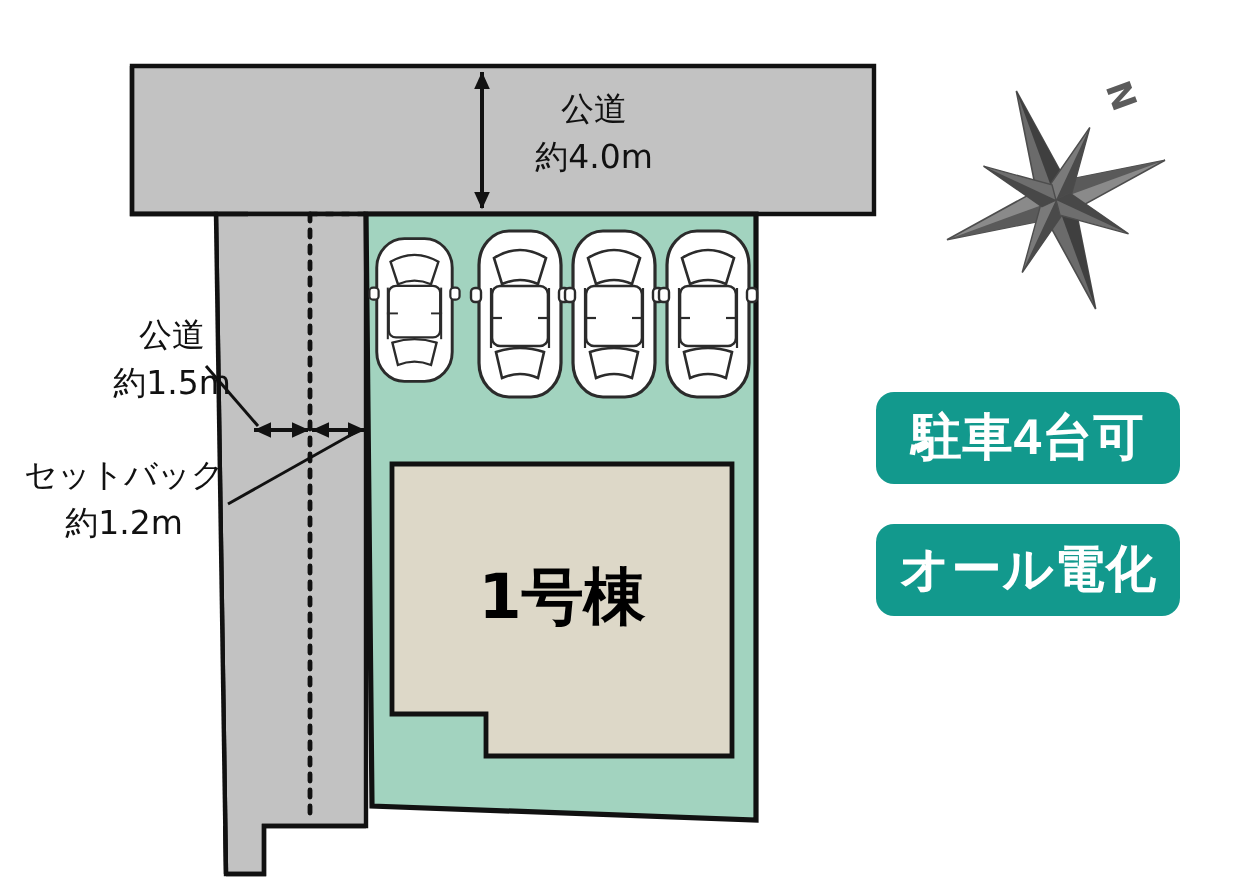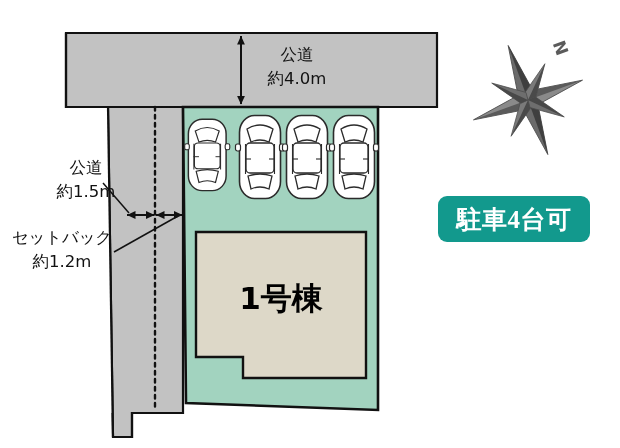--- a/index.html
+++ b/index.html
@@ -21,21 +21,21 @@
   }
   .badge{
     height:46px;
     border-radius:9px;
     background:#12998d;
     color:#ffffff;
     display:flex;align-items:center;justify-content:center;
     font-size:25px;
     font-weight:bold;
     letter-spacing:0.5px;
-    font-family:Liberation Serif, serif;
+    font-family:Liberation Sans, sans-serif;
     line-height:1;
   }
   .lbl{
     font-family:"DejaVu Sans","Liberation Sans",sans-serif;
     font-size:16.5px;
     fill:#111111;
     font-weight:500;
   }
   .lbl-tight{letter-spacing:-0.2px;}
   .house-lbl{
@@ -154,15 +154,16 @@
         <path d="M-40,0 L-5,6 L0,0 Z" fill="#484848"></path>
         <path d="M40,0 L5,6 L0,0 L5,-6 Z" fill="#6e6e6e" stroke="#4d4d4d" stroke-width="0.7"></path>
         <path d="M40,0 L5,-6 L0,0 Z" fill="#484848"></path>
       </g>
       <text class="compass-n" x="27" y="-50" text-anchor="middle" transform="rotate(70 27 -50)">N</text>
     </g>
   </svg>
 
   <div class="badges">
     <div class="badge">駐車4台可</div>
+    <div class="badge">オール電化</div>
   </div>
 
 </div>
 
 </body></html>

